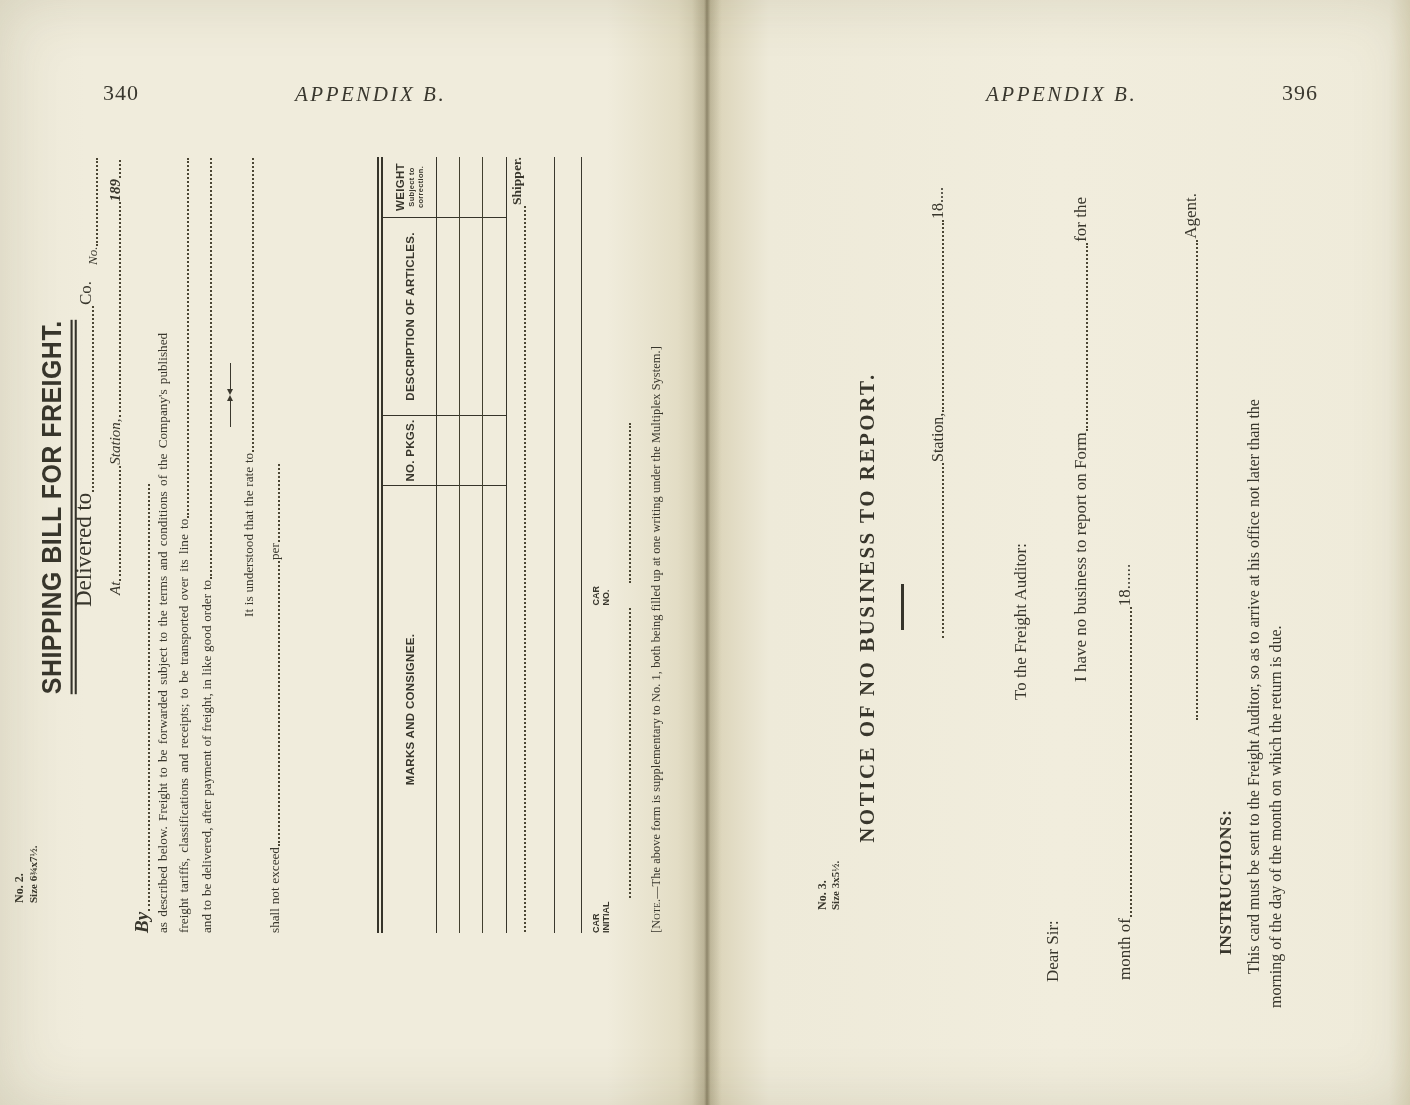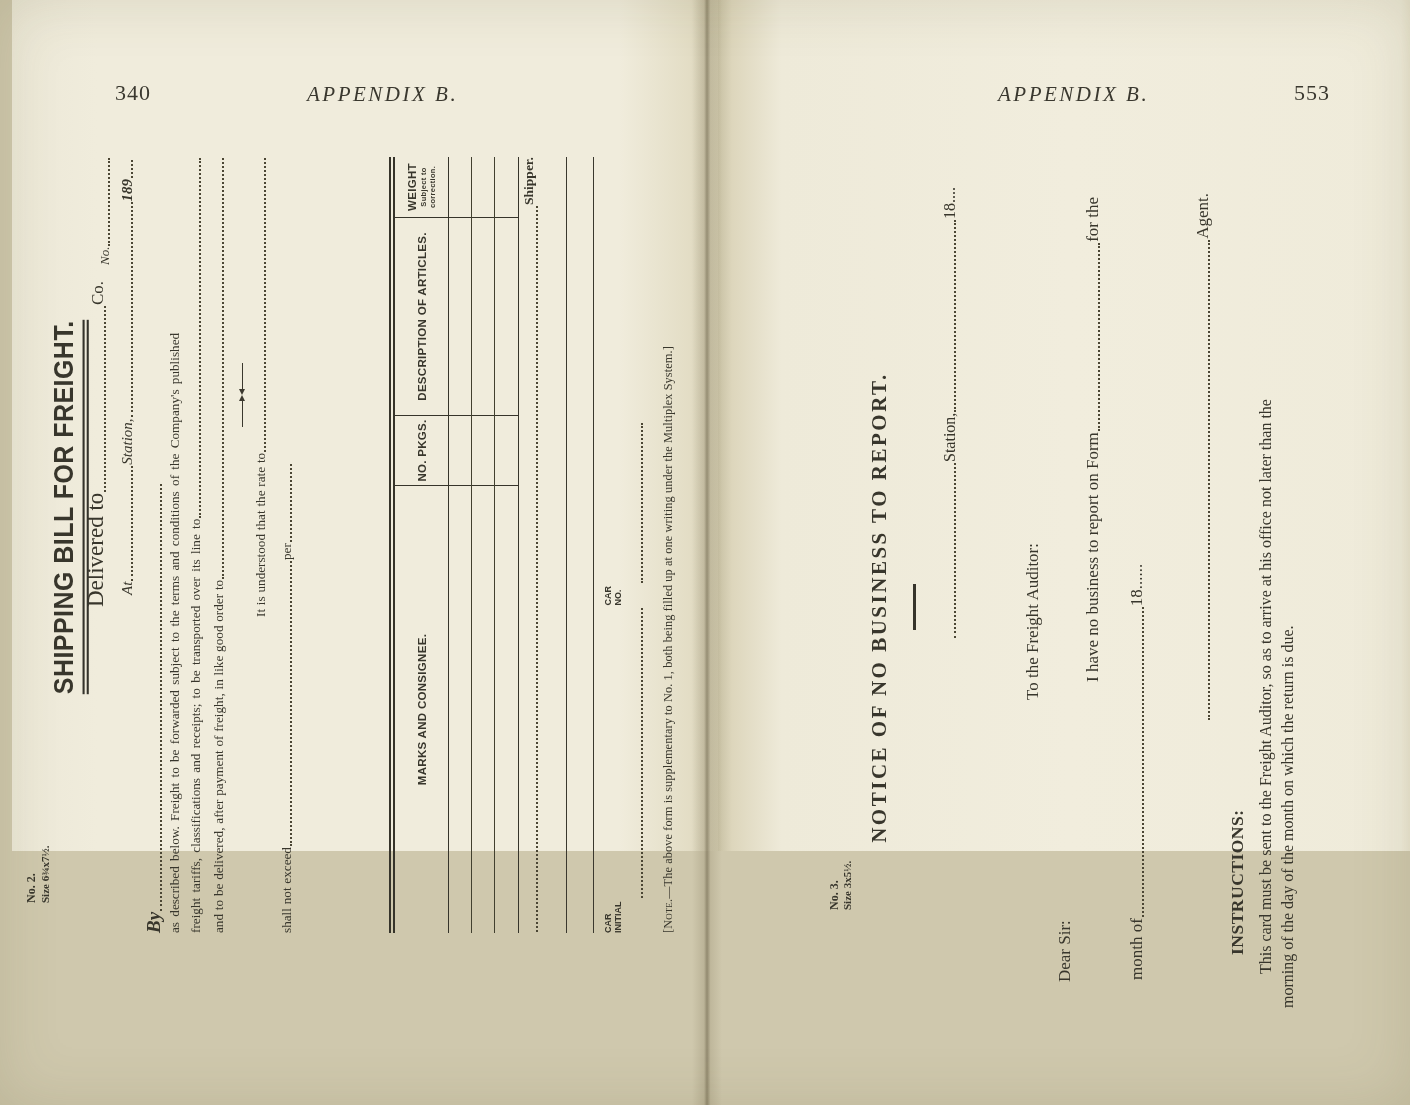--- a/index.html
+++ b/index.html
@@ -5,21 +5,21 @@
   * { margin:0; padding:0; box-sizing:border-box; }
   html,body { width:1410px; height:1105px; }
   body {
     font-family:"Liberation Serif", serif;
     color:#35332b;
     background:#cfc8ad;
     position:relative;
     overflow:hidden;
   }
   .spread { position:absolute; inset:0; }
-  .page { position:absolute; top:0; height:851px;margin-left:12px; }
+  .page { position:absolute; top:0; height:1105px; }
   .page-left {
     left:0; width:706px;
     background:linear-gradient(90deg,#ece8d7 0%, #f0ecdc 12%, #f0ecdc 86%, #e3ddc5 96%, #cdc6aa 100%);
   }
   .page-right {
     left:706px; width:704px;
     background:linear-gradient(90deg,#c8c1a4 0%, #ddd6bc 2%, #eeead9 9%, #f1eddd 50%, #efebda 97%, #e2dcc3 100%);
   }
   .gutter {
     position:absolute; left:692px; top:0; width:30px; height:100%;
@@ -247,21 +247,21 @@
         <div class="abs f1-note">
           <span class="sc">[Note.</span><span>—The above form is supplementary to No. 1, both being filled up at one writing under the Multiplex System.]</span>
         </div>
 
       </div>
     </div>
   </div>
 
   <div class="page page-right">
     <div class="runhead" style="left:280px; top:82px;">APPENDIX B.</div>
-    <div class="pagenum" style="left:576px; top:80px;">553</div>
+    <div class="pagenum" style="left:576px; top:80px;">396</div>
 
     <div class="rotwrap" style="left:109px; top:165px; width:485px; height:885px;">
       <div class="rot f2">
 
         <div class="abs f2-no">
           <div>No. 3.</div>
           <div class="sz">Size 3x5½.</div>
         </div>
 
         <div class="abs f2-titlebar">

